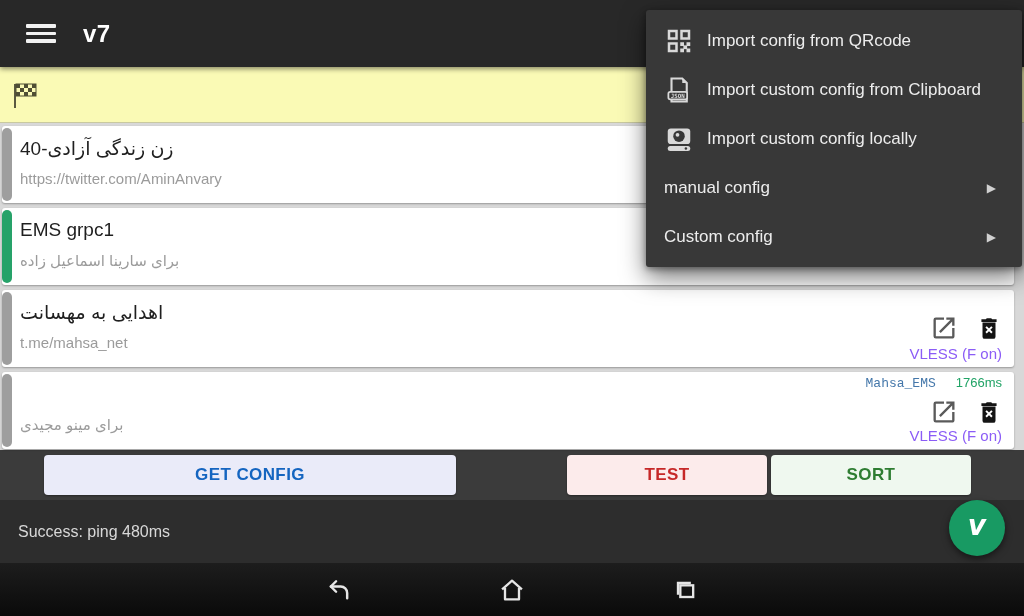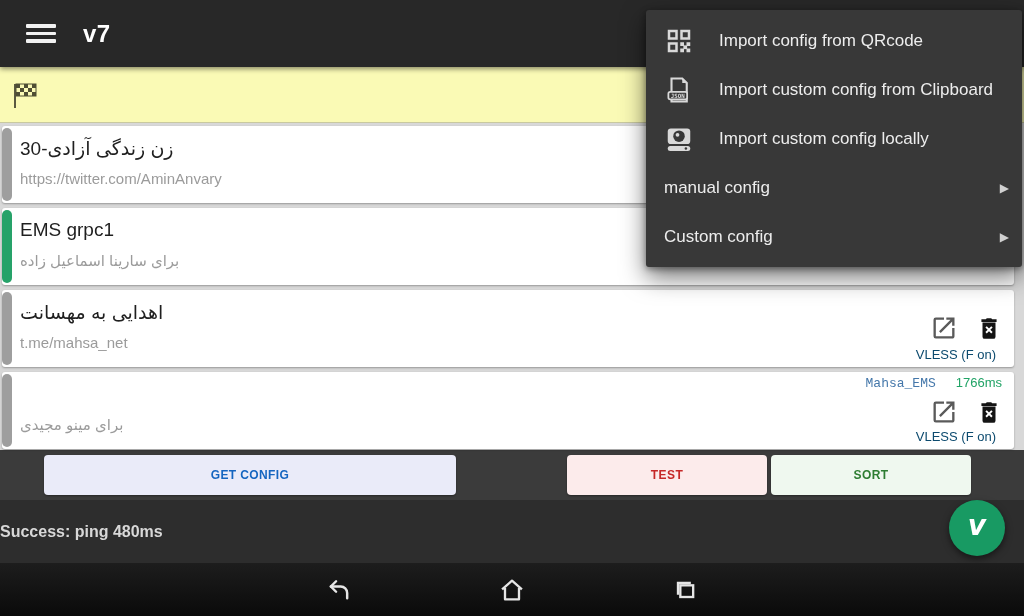--- a/index.html
+++ b/index.html
@@ -27,53 +27,53 @@
   .handle.active{background:#26A269;}
   .card-title{position:absolute;left:18px;top:11px;right:330px;font-size:19px;color:#1F1F1F;
     text-align:left;white-space:nowrap;}
   .card-sub{position:absolute;left:18px;top:44px;right:330px;font-size:15px;color:#9B9B9B;
     text-align:left;white-space:nowrap;}
   .card-right{position:absolute;top:0;bottom:0;right:12px;text-align:right;}
   .icon-row{position:absolute;right:0;display:flex;align-items:center;gap:18px;}
   .card3 .icon-row{top:24px;} .card4 .icon-row{top:26px;}
   .meta-row{position:absolute;right:0;top:3px;font-size:13px;white-space:nowrap;}
   .meta-row .group{color:#4477AA;font-family:Liberation Mono, monospace;} .meta-row .ping{color:#21A366;margin-left:20px;}
-  .vless{position:absolute;right:6px;bottom:5px;font-size:13px;color:#0c4a6e;white-space:nowrap;}
+  .vless{position:absolute;right:0;bottom:5px;font-size:15px;color:#8b5cf6;white-space:nowrap;}
   .aicon{cursor:pointer;display:block;}
 
   
   .btnbar{position:absolute;top:450px;left:0;right:0;height:50px;background:#3B3B3B;
     display:flex;align-items:center;}
   .btn{height:40px;border-radius:4px;display:flex;align-items:center;justify-content:center;
-    font-weight:bold;font-size:12px;letter-spacing:.4px;cursor:pointer;
+    font-weight:bold;font-size:17px;letter-spacing:.4px;cursor:pointer;
     box-shadow:0 1px 2px rgba(0,0,0,.35);}
   .btn-get{width:412px;margin-left:44px;background:#EAEBF9;color:#1565C0;}
   .btn-test{width:200px;margin-left:111px;background:#FCEBEB;color:#C62828;}
   .btn-sort{width:200px;margin-left:4px;background:#EFF8EF;color:#2E7D32;}
 
   
   .statusbar{position:absolute;top:500px;left:0;right:0;height:63px;background:#2D2D2D;
     display:flex;align-items:center;}
-  .status-text{color:#D8D8D8;font-size:16px;font-weight:bold;}
+  .status-text{color:#D8D8D8;font-size:16px;margin-left:18px;}
   .fab{position:absolute;left:949px;top:500px;width:56px;height:56px;border-radius:50%;
     background:#189A63;display:flex;align-items:center;justify-content:center;cursor:pointer;
     box-shadow:0 3px 7px rgba(0,0,0,.5);z-index:3;}
   .fab span{color:#FFFFFF;font-size:28px;font-weight:bold;font-style:italic;
     font-family:"DejaVu Sans",sans-serif;line-height:1;margin-top:-4px;}
 
   
   .navbar{position:absolute;top:563px;left:0;right:0;height:53px;
     background:linear-gradient(#1D1D1D,#0A0A0A);z-index:4;}
   .navbtn{position:absolute;top:13px;width:28px;height:28px;cursor:pointer;}
   .nav-back{left:325px;} .nav-home{left:498px;} .nav-recents{left:671px;}
 
   
   .popup{position:absolute;left:646px;top:10px;width:376px;background:#383838;border-radius:3px;
     box-shadow:0 10px 24px rgba(0,0,0,.55),0 2px 6px rgba(0,0,0,.4);padding:6px 0;z-index:10;}
-  .pitem{height:49px;display:flex;align-items:center;padding:0 13px 0 18px;cursor:pointer;gap:12px;}
+  .pitem{height:49px;display:flex;align-items:center;padding:0 26px 0 18px;cursor:pointer;}
   .pitem .mi{width:30px;height:30px;margin-right:13px;flex:none;}
   .pitem .plabel{color:#EDEDED;font-size:17px;white-space:nowrap;}
   .pitem .arrow{margin-left:auto;color:#D0D0D0;font-size:12px;}
 </style>
 </head>
 <body>
 
 <div class="screen">
 
   <div class="appbar">
@@ -97,21 +97,21 @@
         <rect x="5" y="12" width="4" height="4"></rect>
           <rect x="13" y="12" width="4" height="4"></rect>
           <rect x="21" y="12" width="4" height="4"></rect>
       </g>
       <rect x="5" y="4" width="20" height="12" fill="none" stroke="#4F4E35" stroke-width="1"></rect>
     </svg>
   </div>
 
   <div class="card card1">
     <div class="handle"></div>
-    <div class="card-title"><span dir="auto">زن زندگی آزادی-30</span></div>
+    <div class="card-title"><span dir="auto">زن زندگی آزادی-40</span></div>
     <div class="card-sub"><span dir="auto">https://twitter.com/AminAnvary</span></div>
   </div>
 
   <div class="card card2">
     <div class="handle active"></div>
     <div class="card-title"><span dir="auto">EMS grpc1</span></div>
     <div class="card-sub"><span dir="auto">برای سارینا اسماعیل زاده</span></div>
   </div>
 
   <div class="card card3">

